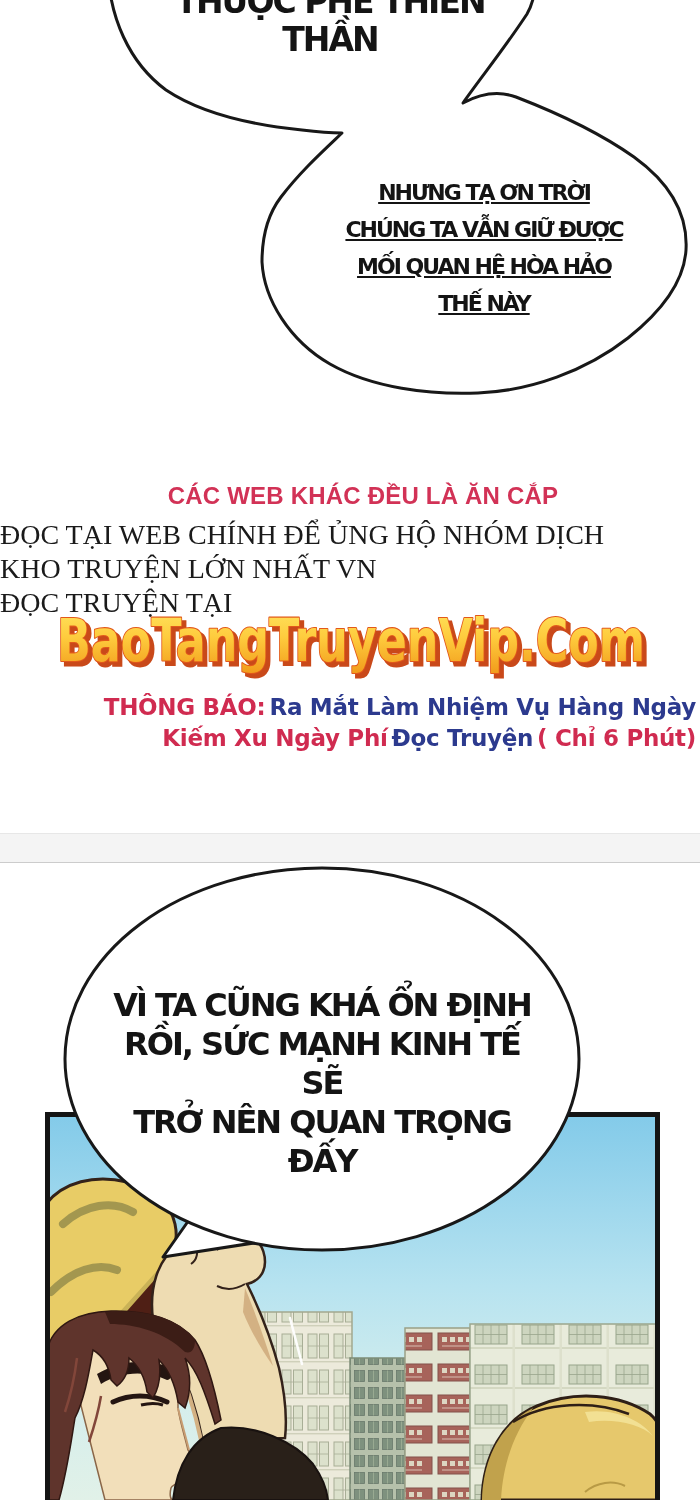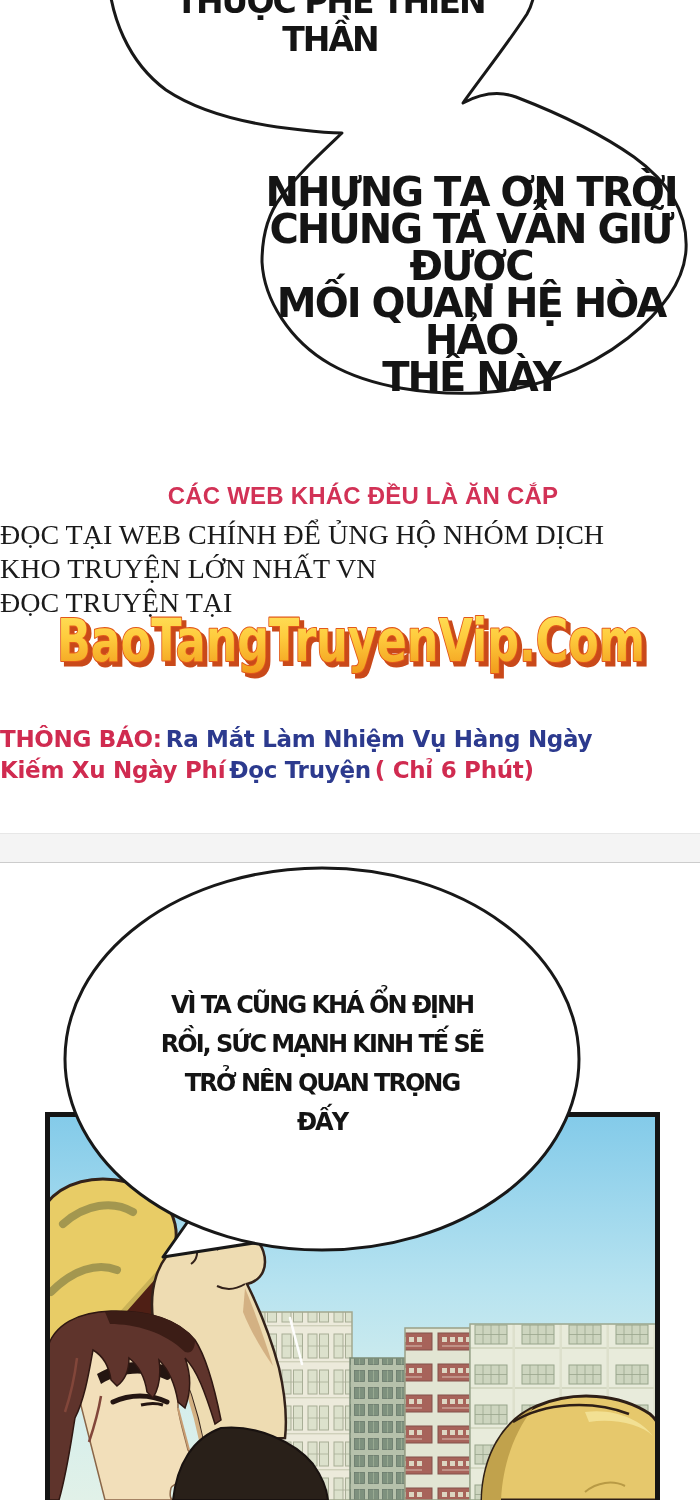--- a/index.html
+++ b/index.html
@@ -3,37 +3,37 @@
 <meta charset="utf-8">
 <style>
   html,body{margin:0;padding:0;background:#ffffff;}
   #page{position:relative;width:700px;height:1500px;background:#ffffff;overflow:hidden;
         font-family:"DejaVu Sans",sans-serif;}
   svg{display:block;}
   
   .bubble-text{position:absolute;text-align:center;white-space:pre-line;color:#141414;
       font-family:"DejaVu Sans",sans-serif;font-weight:bold;z-index:4;}
   .bt1{left:130px;top:-17px;width:400px;font-size:33px;line-height:38px;letter-spacing:-2px;}
-  .bt2{left:261px;top:174px;width:420px;font-size:40px;line-height:37px;letter-spacing:-2px;}
-  .bt3{left:102px;top:986px;width:440px;font-size:24px;line-height:39px;letter-spacing:-2px;}
+  .bt2{left:274px;top:174px;width:420px;font-size:22px;line-height:37px;letter-spacing:-2px;text-decoration:underline;}
+  .bt3{left:102px;top:986px;width:440px;font-size:32px;line-height:39px;letter-spacing:-2px;}
   
   .ad-warning{position:absolute;left:13px;top:482px;width:700px;text-align:center;z-index:2;
       font-family:"Liberation Sans","DejaVu Sans",sans-serif;font-weight:900;font-size:24px;
       color:#d23256;letter-spacing:.2px;}
   .ad-serif{position:absolute;left:0;top:518px;width:700px;text-align:left;z-index:2;
       font-family:"Liberation Serif","DejaVu Serif",serif;font-size:28px;line-height:34px;
       color:#1a1a1a;white-space:pre-line;}
   .logo-svg{position:absolute;left:0;top:608px;z-index:2;}
   .logo-shadow{font-family:"DejaVu Sans",sans-serif;font-weight:bold;font-size:58px;
       fill:#c9491a;stroke:#c9491a;stroke-width:3px;}
   .logo-front{font-family:"DejaVu Sans",sans-serif;font-weight:bold;font-size:58px;
       fill:url(#logoGrad);stroke:#e2581a;stroke-width:2.2px;paint-order:stroke;stroke-linejoin:round;}
-  .notice{position:absolute;left:0;top:692px;width:700px;text-align:left;z-index:2;
+  .notice{position:absolute;left:0;top:692px;width:700px;text-align:right;z-index:2;
       font-family:"DejaVu Sans",sans-serif;font-weight:bold;font-size:23px;line-height:31px;
-      letter-spacing:-.3px;margin-top:32px;}
+      letter-spacing:-.3px;}
   .notice .red{color:#d02b50;}
   .notice .blue{color:#2c3a8e;}
   .notice span{margin:0 4px 0 0;}
   
   .gap-band{position:absolute;left:0;top:833px;width:700px;height:28px;background:#f4f4f4;
       border-top:1px solid #e7e7e7;border-bottom:1px solid #cccccc;z-index:0;}
   .panel-svg{position:absolute;left:45px;top:1112px;z-index:1;}
   .overlay-svg{position:absolute;left:0;top:0;z-index:3;pointer-events:none;}
 </style>
 </head>

